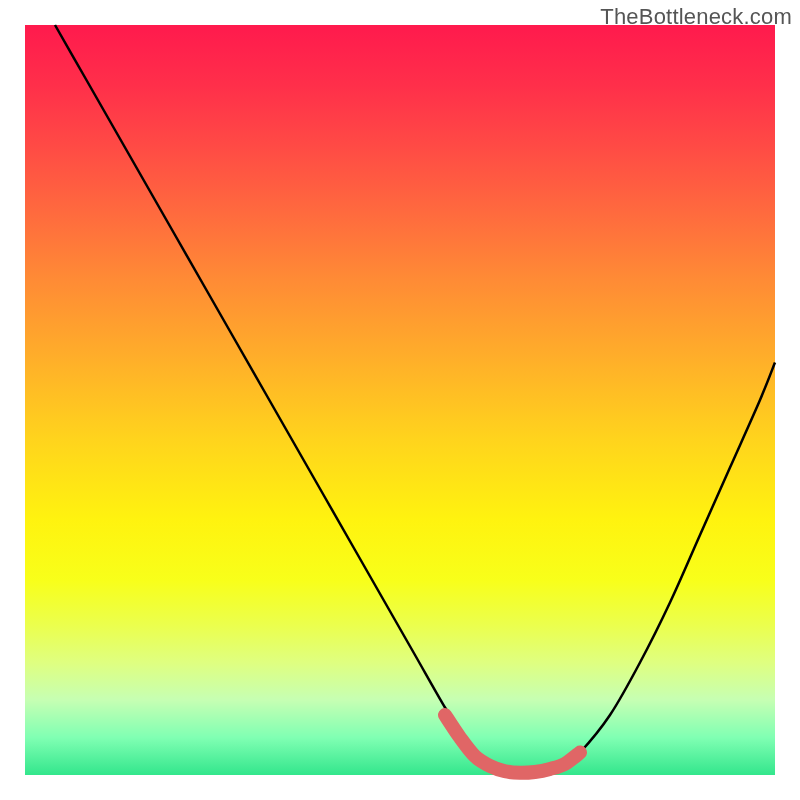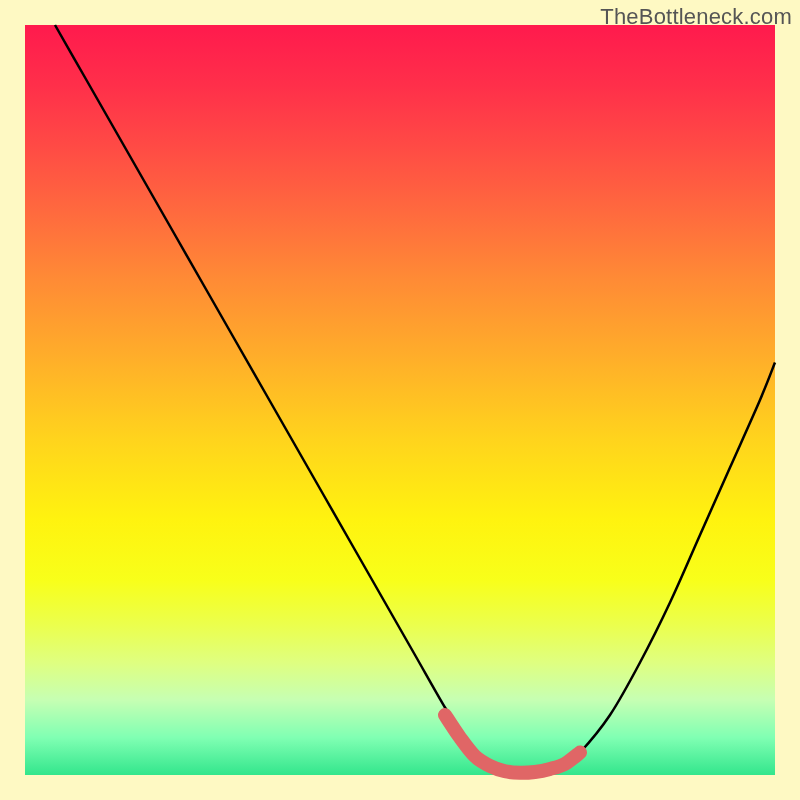--- a/index.html
+++ b/index.html
@@ -10,21 +10,21 @@
     background: #000;
     overflow: hidden;
     font-family: Arial, Helvetica, sans-serif;
   }
   .frame {
     position: absolute;
     left: 0;
     top: 0;
     width: 800px;
     height: 800px;
-    background: #fef9c3;
+    background: #ffffff;
   }
   .plot-area {
     position: absolute;
     left: 25px;
     top: 25px;
     width: 750px;
     height: 750px;
     background: linear-gradient(to bottom,
       #ff1a4d 0%,
       #ff2f4a 8%,

